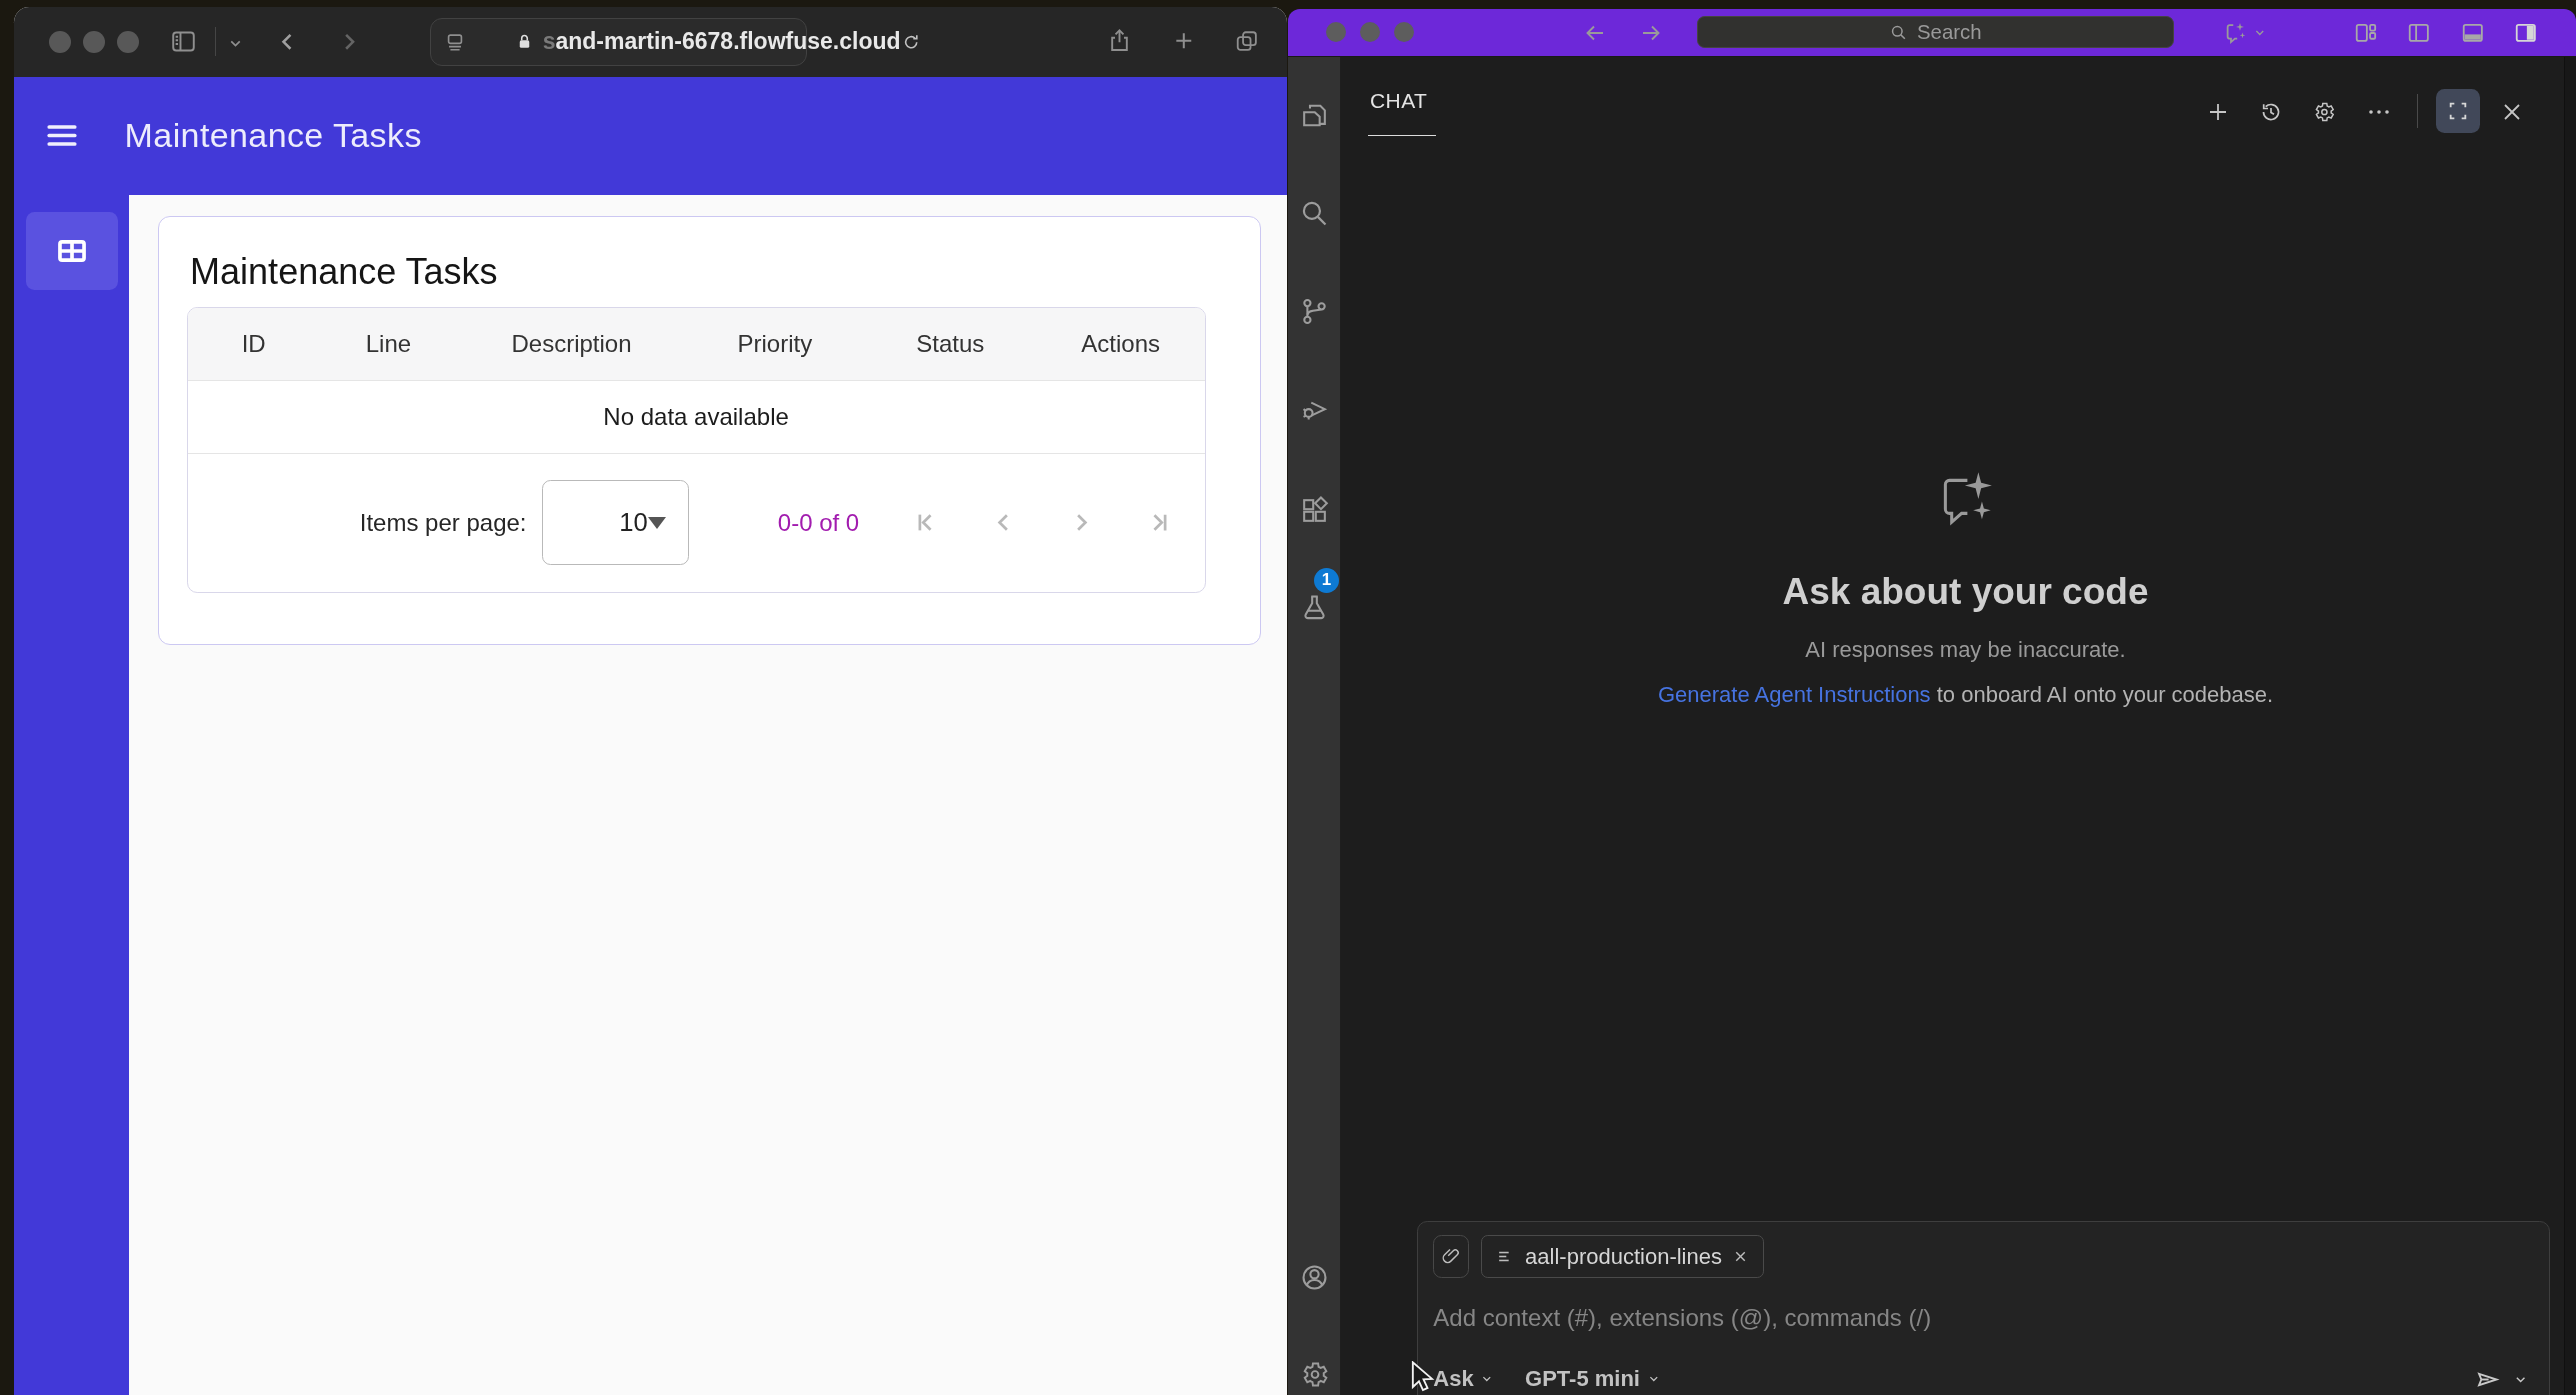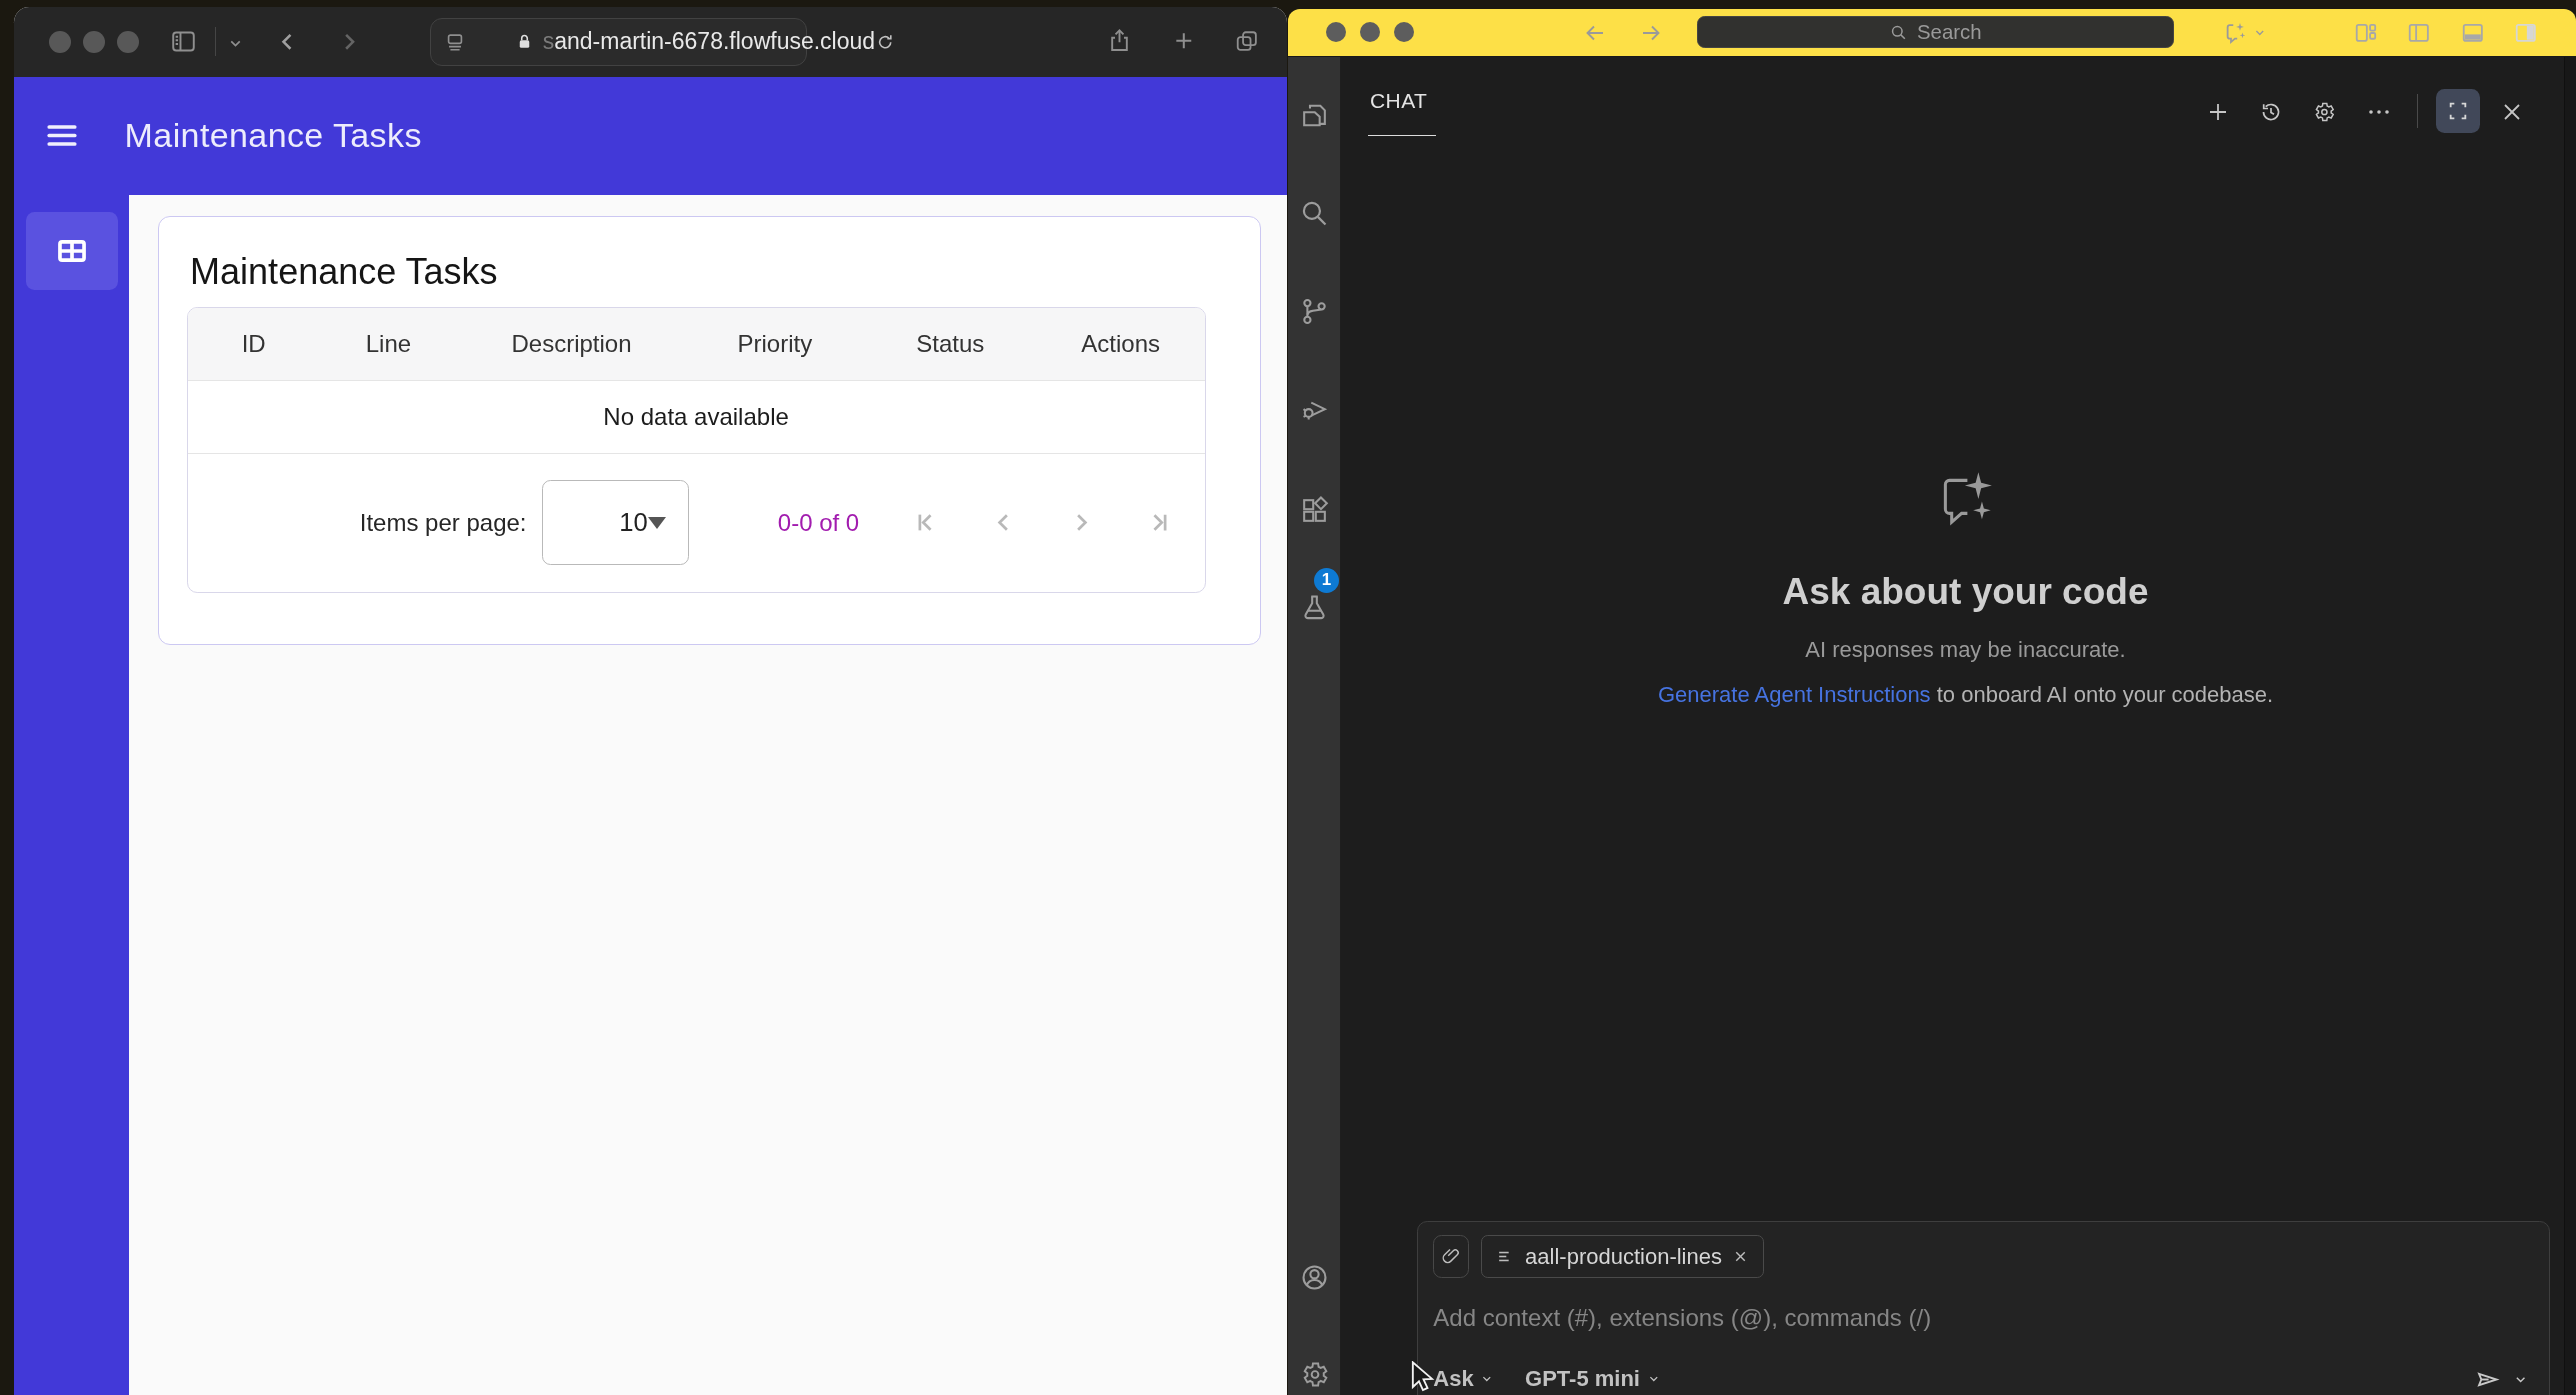--- a/index.html
+++ b/index.html
@@ -4,21 +4,21 @@
 <style>
   * { margin:0; padding:0; box-sizing:border-box; }
   html,body { width:2576px; height:1395px; overflow:hidden; background:#1b1810;
               font-family:"Liberation Sans", "DejaVu Sans", sans-serif; }
   .desktop { position:relative; width:2576px; height:1395px; }
   svg { display:block; }
 
   
   .safari { position:absolute; left:13.6px; top:6.8px; width:1273px; height:1389px;
             border-radius:15.3px 15.3px 0 0; overflow:hidden; background:#fafafa; }
-  .s-toolbar { position:relative; height:70px; background:#262626; }
+  .s-toolbar { position:relative; height:70px; background:#262626;font-weight:bold; }
   .s-toolbar .abs { position:absolute; }
   .dot { width:22px; height:22px; border-radius:50%; background:#585858; display:inline-block; }
   .tool-ic { color:#8f8f8f; }
   .urlbar { position:absolute; left:416px; top:11px; width:377px; height:48px; border-radius:12px;
             background:#2b2b2b; border:0.9px solid #424242; display:flex; align-items:center; padding:0 13.6px; }
   .url-text { font-size:23px; color:#e9e9e9; white-space:nowrap; }
   .url-dim { color:#7a7a7a; }
   .s-header { height:118px; background:#4239d8; display:flex; align-items:center; padding-left:31px; }
   .s-title { margin-left:46px; font-size:34px; color:#edecfc; letter-spacing:0.4px; }
   .s-body { display:flex; height:1201px; }
@@ -44,21 +44,21 @@
                  font-size:25.6px; color:#222; background:#fff; }
   .caret-down { width:0; height:0; border-left:9.4px solid transparent; border-right:9.4px solid transparent;
                 border-top:12px solid #555; }
   .range-text { margin-left:89px; font-size:24px; color:#a21caf; }
   .pagers { display:flex; gap:41px; margin-left:48px; }
   .pager { width:37px; height:37px; display:flex; align-items:center; justify-content:center; color:#b9b9b9; }
 
   
   .vscode { position:absolute; left:1288px; top:8.5px; width:1288px; height:1387px;
             border-radius:12px 12px 0 0; overflow:hidden; background:#1d1d1d; }
-  .v-titlebar { position:relative; height:48px; background:#fde047; border-bottom:0.9px solid #191919; }
+  .v-titlebar { position:relative; height:48px; background:#6d28d9; border-bottom:0.9px solid #191919; }
   .v-dot { position:absolute; top:13.6px; width:20.4px; height:20.4px; border-radius:50%; background:#5d5d5d; }
   .v-ic { position:absolute; color:#9a9a9a; }
   .v-search { position:absolute; left:409px; top:7.7px; width:477px; height:32px; border-radius:7.7px;
               background:#31312f; border:0.9px solid #454441; display:flex; align-items:center;
               justify-content:center; gap:8.5px; color:#9a9a9a; font-size:20.4px; }
   .v-layout { position:absolute; right:37px; top:11px; display:flex; gap:28px; color:#a8a8a8; }
   .v-activitybar { position:absolute; left:0; top:48px; bottom:0; width:53px; background:#333333;
                    border-right:0.9px solid #1e1e1e; }
   .a-ic { position:absolute; left:11px; color:#9d9d9d; }
   .badge { position:absolute; left:25.6px; top:511px; width:25.6px; height:25.6px; border-radius:50%;

